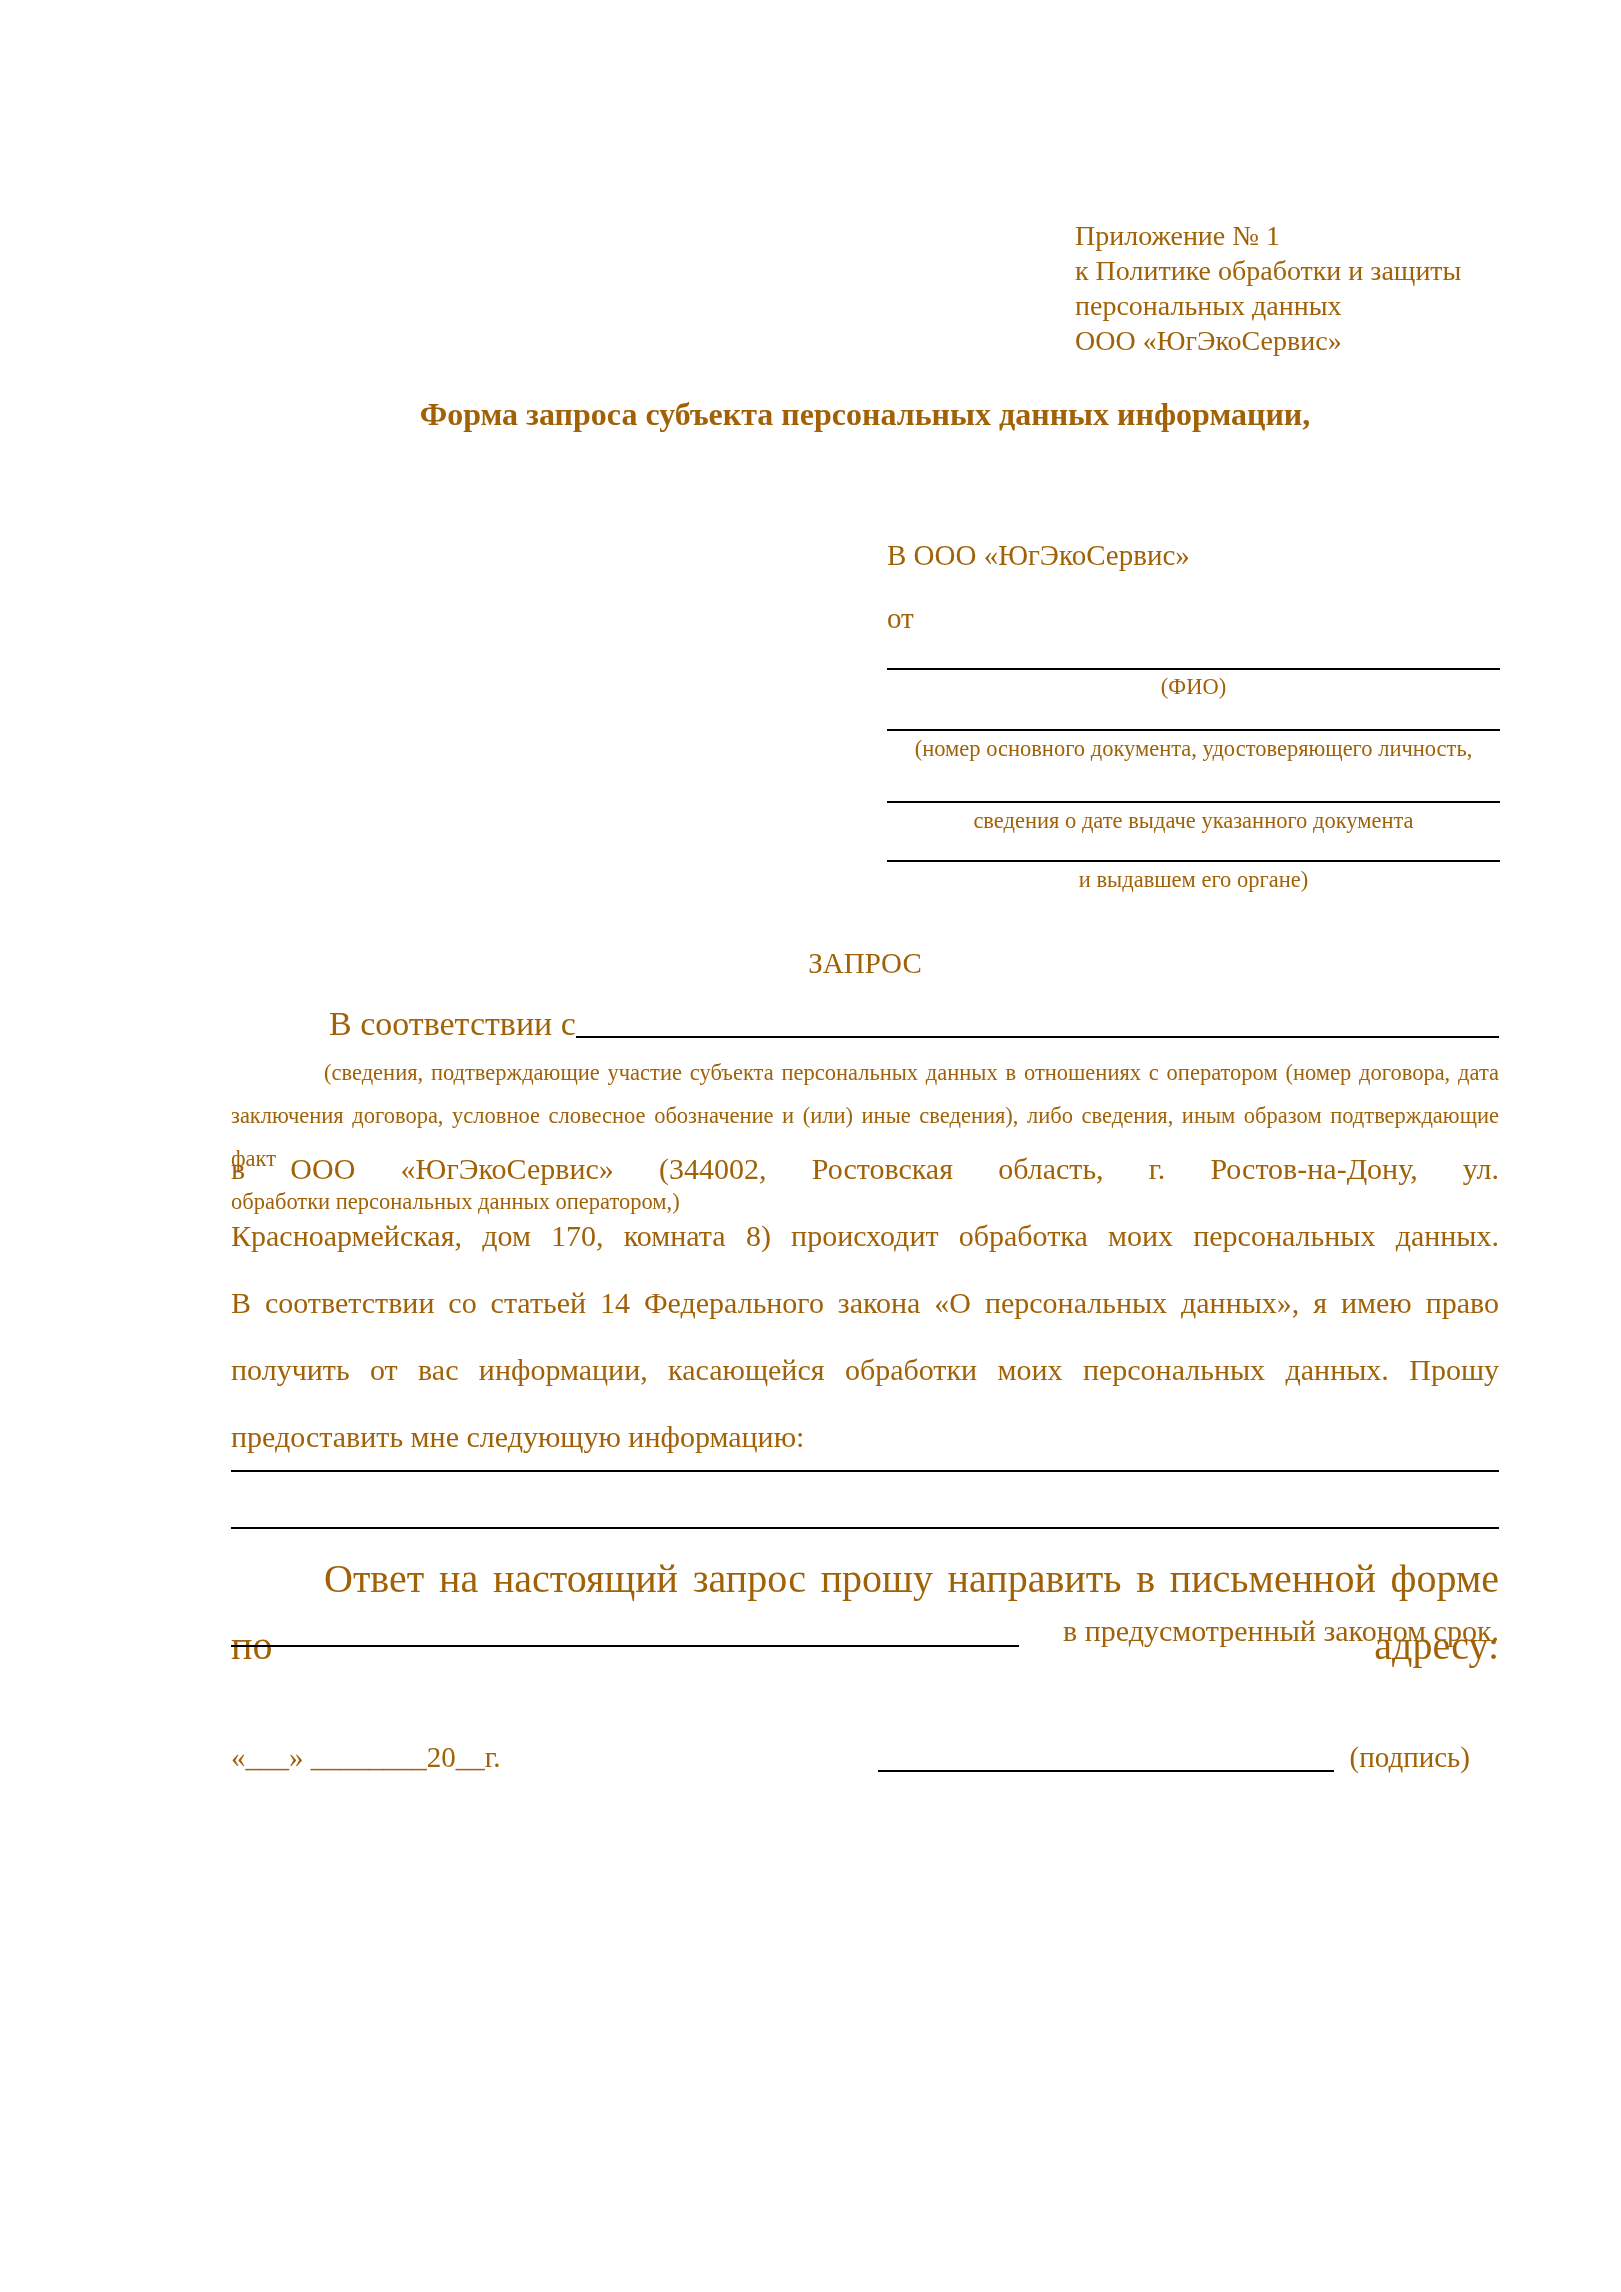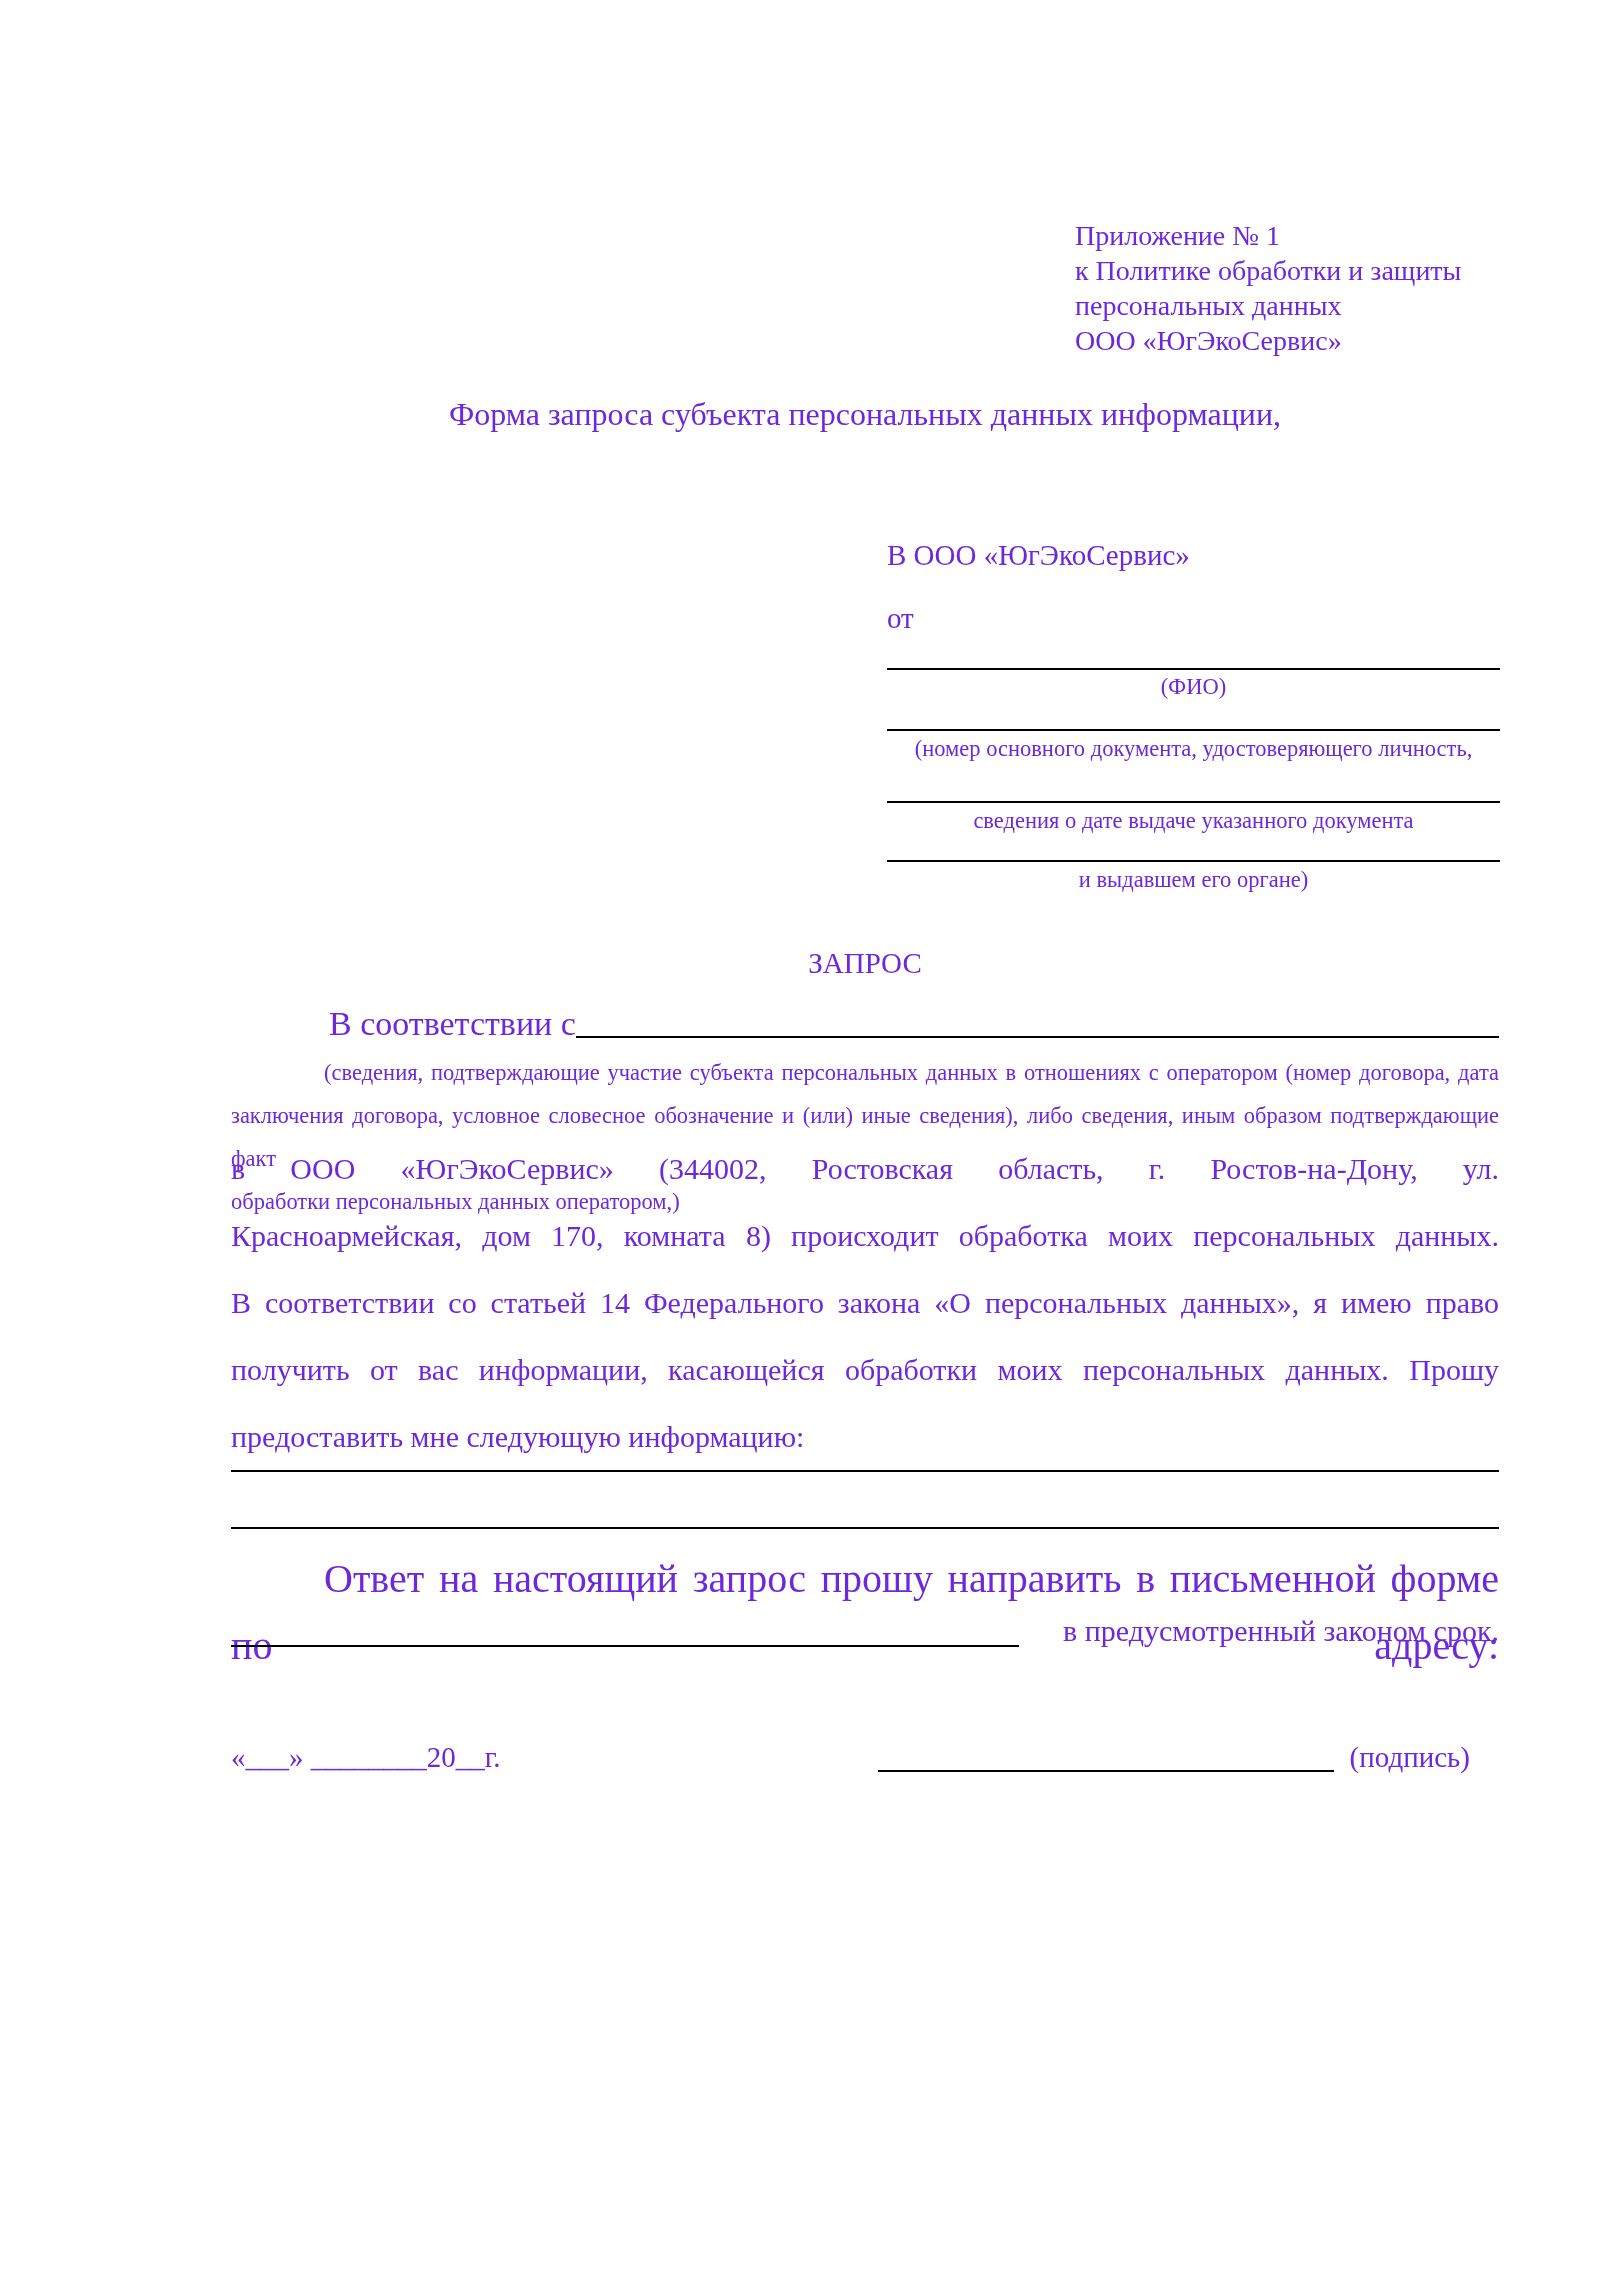--- a/index.html
+++ b/index.html
@@ -5,21 +5,21 @@
   html, body {
     margin: 0;
     padding: 0;
     background: #ffffff;
   }
   .page {
     position: relative;
     width: 1621px;
     height: 2293px;
     background: #ffffff;
-    color: #6d28d9;
+    color: #a16207;
     font-family: "Liberation Serif", "DejaVu Serif", serif;
     overflow: hidden;
   }
   .abs { position: absolute; }
 
   
   .header-note {
     left: 1075px;
     top: 218px;
     font-size: 28px;
@@ -27,21 +27,21 @@
     text-align: left;
     white-space: nowrap;
   }
 
   
   .doc-title {
     left: 231px;
     top: 390px;
     width: 1268px;
     text-align: center;
-    font-weight: normal;
+    font-weight: bold;
     font-size: 32px;
     line-height: 48px;
   }
 
   
   .recipient {
     left: 887px;
     top: 537px;
     width: 613px;
     font-size: 29px;

